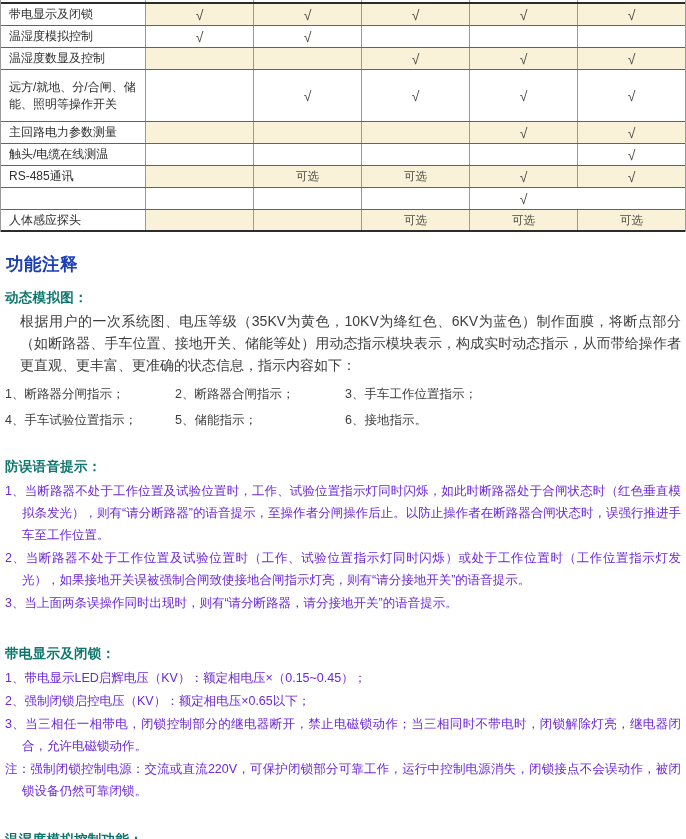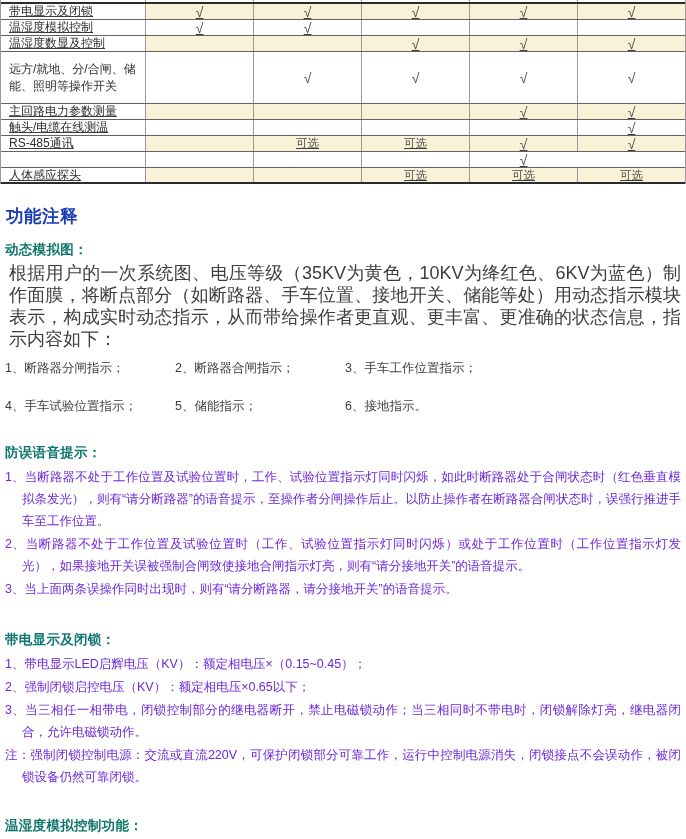--- a/index.html
+++ b/index.html
@@ -17,21 +17,21 @@
     border-left:1px solid #9a9a9a;
     border-right:1px solid #9a9a9a;
   }
   .trow {
     display:grid;
     grid-template-columns:144px repeat(5,1fr);
     border-bottom:1px solid #636363;
     background:#ffffff;
   }
   .trow.partial { height:4px; border-bottom:2px solid #2c2c2c; }
-  .trow.single { height:16px;text-decoration:underline; }
+  .trow.single { height:22px; }
   .trow.tall   { height:52px; }
   .trow.last   { border-bottom:2px solid #2c2c2c; }
   .cell {
     display:flex; align-items:center; justify-content:center;
     overflow:hidden;
   }
   .cell + .cell { border-left:1px solid #9a9a9a; }
   .cell.label {
     justify-content:flex-start;
     padding-left:8px; padding-right:4px;
@@ -51,29 +51,29 @@
   }
   .sec-title {
     margin:0; font-size:13.5px; font-weight:bold; color:#0f766e;
     letter-spacing:0.3px;
   }
   .sec-title.dynamic  { margin-top:13px; }
   .sec-title.voice    { margin-top:27px; }
   .sec-title.live     { margin-top:31px; }
   .sec-title.humidity { margin-top:29px; }
   .para {
-    margin:3px 0 0 4px;
-    font-size:18px; line-height:22px; color:#3d3d3d;
+    margin:3px 0 0 15px;
+    font-size:14px; line-height:22px; color:#3d3d3d;
     text-align:justify;
   }
   .num-list {
     margin-top:7px;
     display:grid;
     grid-template-columns:170px 170px 1fr;
-    row-gap:16px;
+    row-gap:4px;
   }
   .num-list .li { font-size:12.5px; line-height:22px; color:#3d3d3d; }
   .item {
     margin:0;
     font-size:12.5px; line-height:22px; color:#6d28d9;
     padding-left:17px; text-indent:-17px;
     text-align:justify;
   }
   .items { margin-top:4px; }
   .item + .item { margin-top:1px; }

